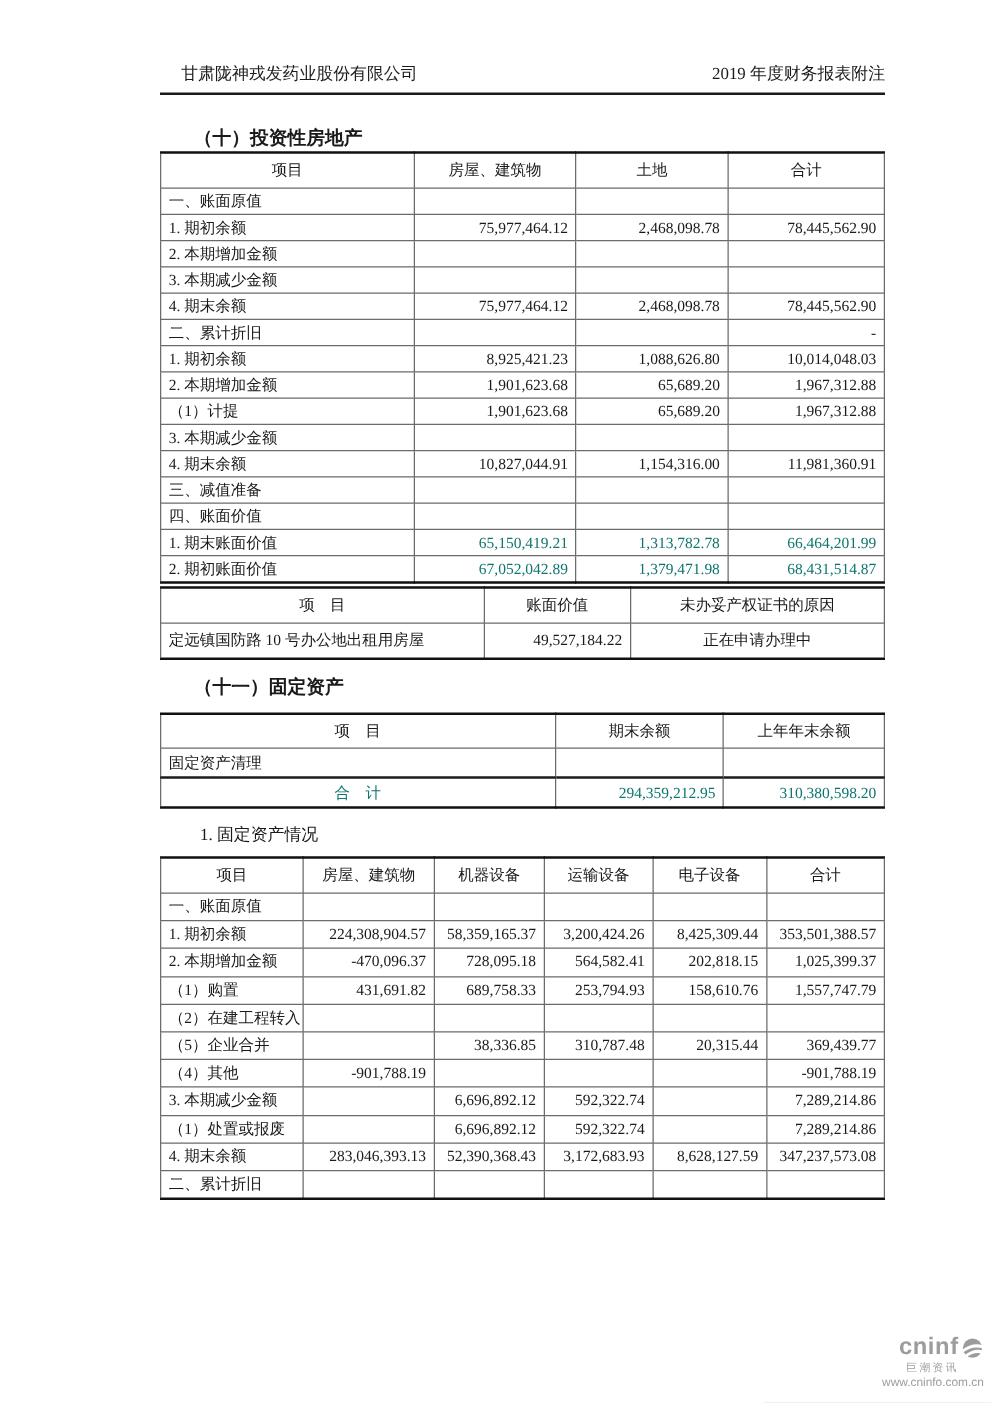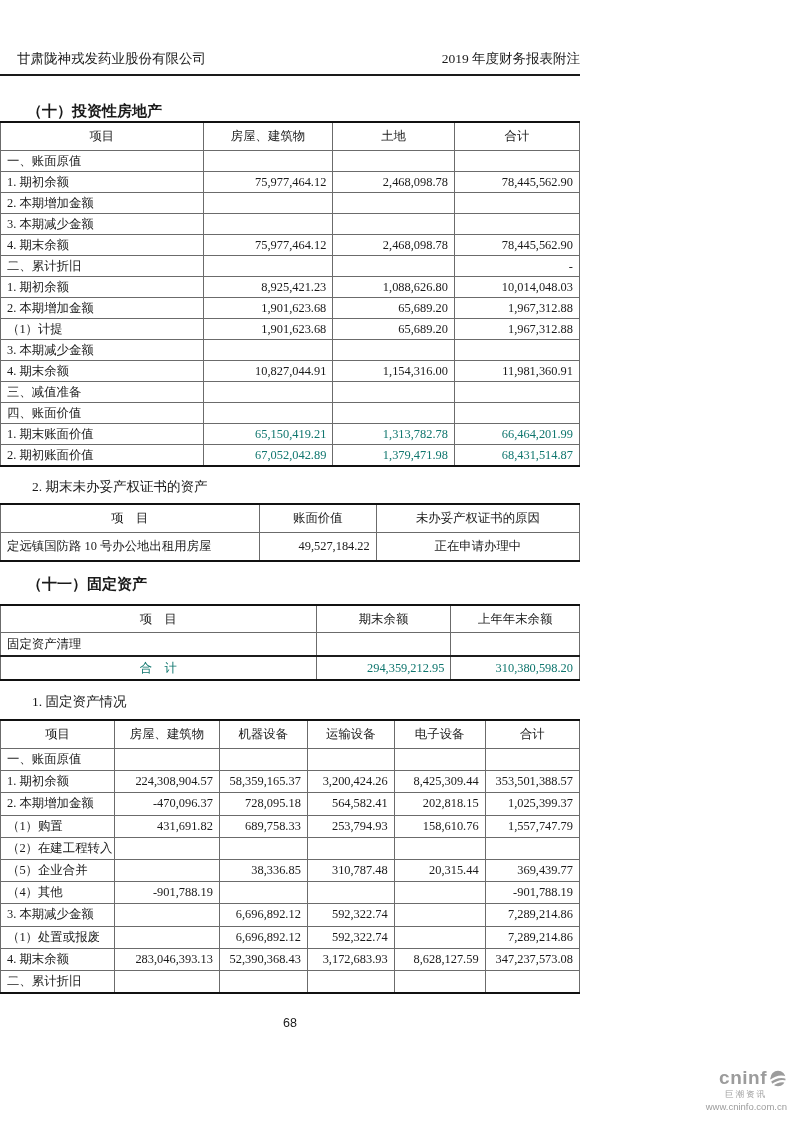--- a/index.html
+++ b/index.html
@@ -5,21 +5,21 @@
   html,body{margin:0;padding:0;background:#e8e8e8;}
   .page{
     position:relative;
     width:793px;height:1122px;
     margin:0 auto;
     background:#ffffff;
     font-family:"Liberation Serif","DejaVu Serif",serif;
     color:#1a1a1a;
     overflow:hidden;
   }
-  .content{position:relative;width:580px;}
+  .content{position:relative;width:580px;margin-left:128px;}
   .doc-header{
     display:flex;justify-content:space-between;align-items:flex-end;
     padding-top:50px;padding-bottom:6px;
     border-bottom:2px solid #1a1a1a;
     font-size:13.5px;
   }
   .doc-header .company{margin-left:17px;}
   .sec-title{
     font-size:15px;font-weight:bold;
     margin:26px 0 0 27px;line-height:19px;
@@ -190,21 +190,20 @@
           </tr>
           <tr>
             <td class="al-l">2. 期初账面价值</td>
             <td class="al-r bold">67,052,042.89</td>
             <td class="al-r bold">1,379,471.98</td>
             <td class="al-r bold">68,431,514.87</td>
           </tr>
         </tbody>
       </table>
 
-    <div class="sub-title" style="margin-top:11px;margin-bottom:8px;">2. 期末未办妥产权证书的资产</div>
 
     <table class="t t2">
         <colgroup>
           <col style="width: 44.7%;">
           <col style="width: 20.2%;">
           <col style="width: 35.1%;">
         </colgroup>
         <thead>
           <tr>
             <th>项　目</th>
@@ -356,21 +355,20 @@
             <td class="al-l">二、累计折旧</td>
             <td class="al-r"></td>
             <td class="al-r"></td>
             <td class="al-r"></td>
             <td class="al-r"></td>
             <td class="al-r"></td>
           </tr>
         </tbody>
       </table>
 
-    <div class="page-number">68</div>
   </div>
 
   <div class="logo">
     <div class="logo-top">
       <span class="logo-brand">cninf</span>
       <span class="logo-icon">
         <svg width="18" height="17" viewBox="0 0 20 20" xmlns="http://www.w3.org/2000/svg">
           <circle cx="10" cy="10" r="9" fill="#9c9c9c"></circle>
           <path d="M0 12 Q10 4 20 7.5 L20 10.5 Q10 7 0 15 Z" fill="#ffffff"></path>
           <path d="M2 17 Q12 9.5 20 12.5 L20 15.5 Q12 12.5 3.5 19 Z" fill="#ffffff"></path>

